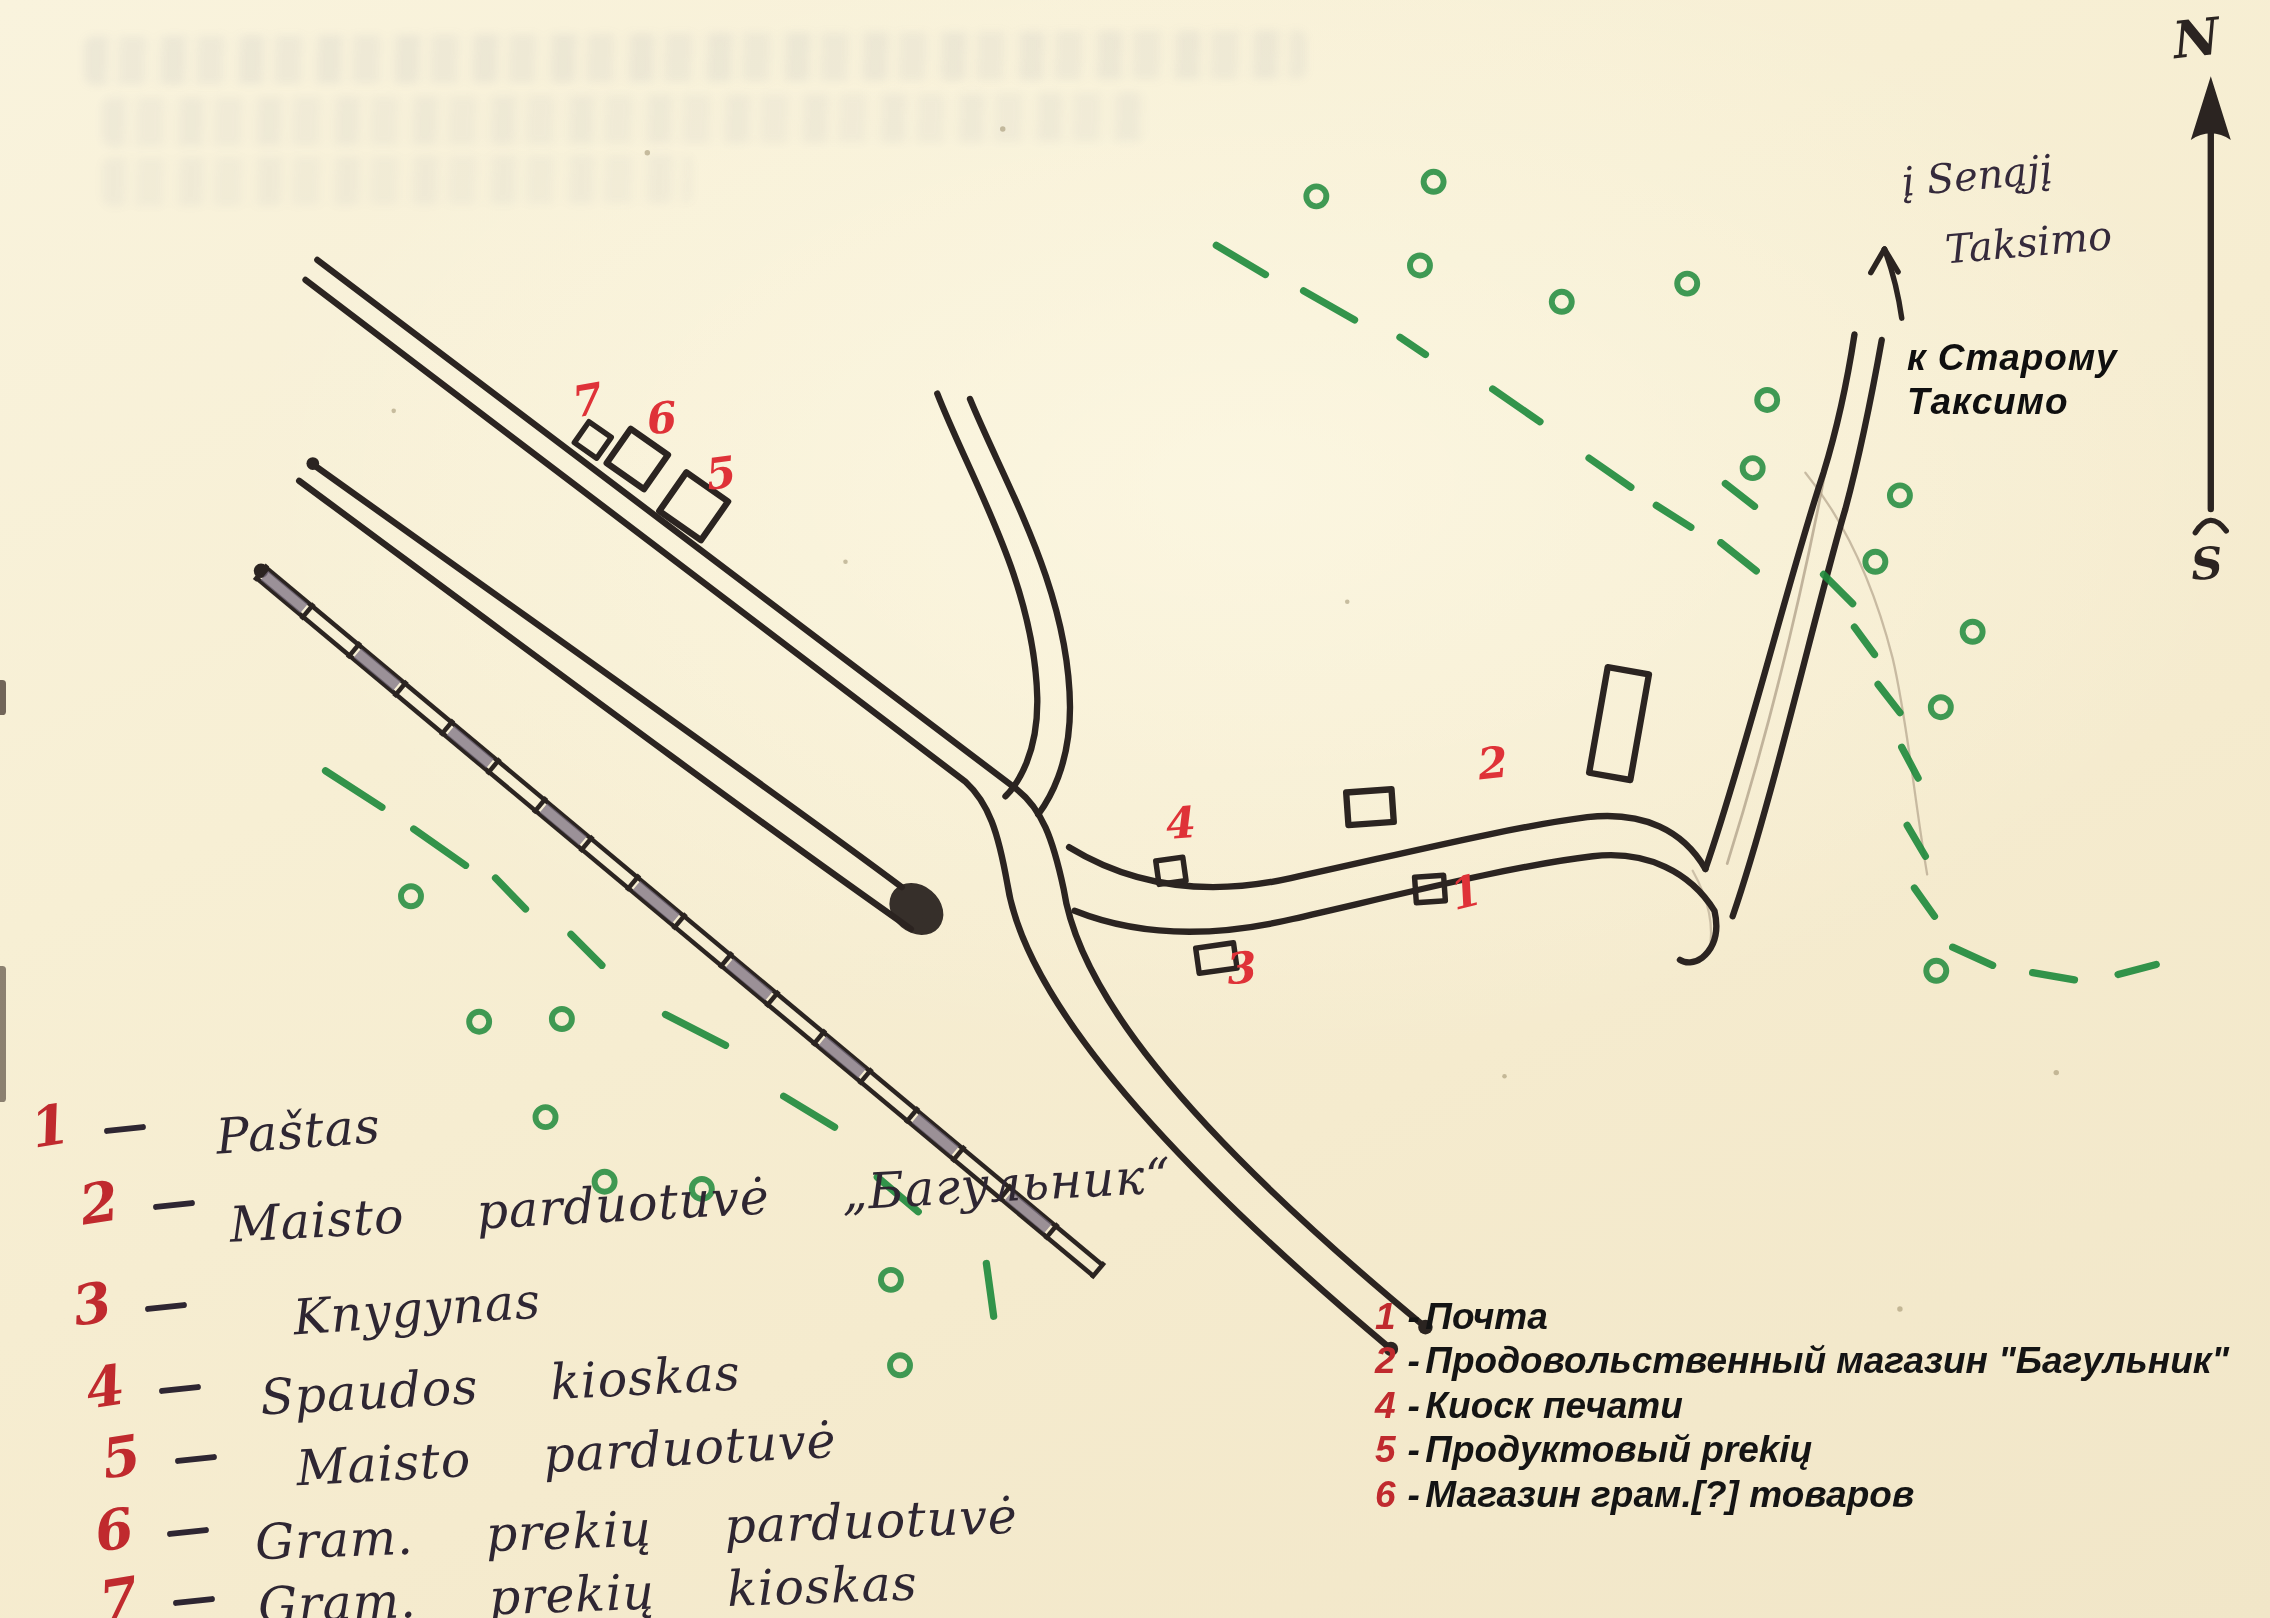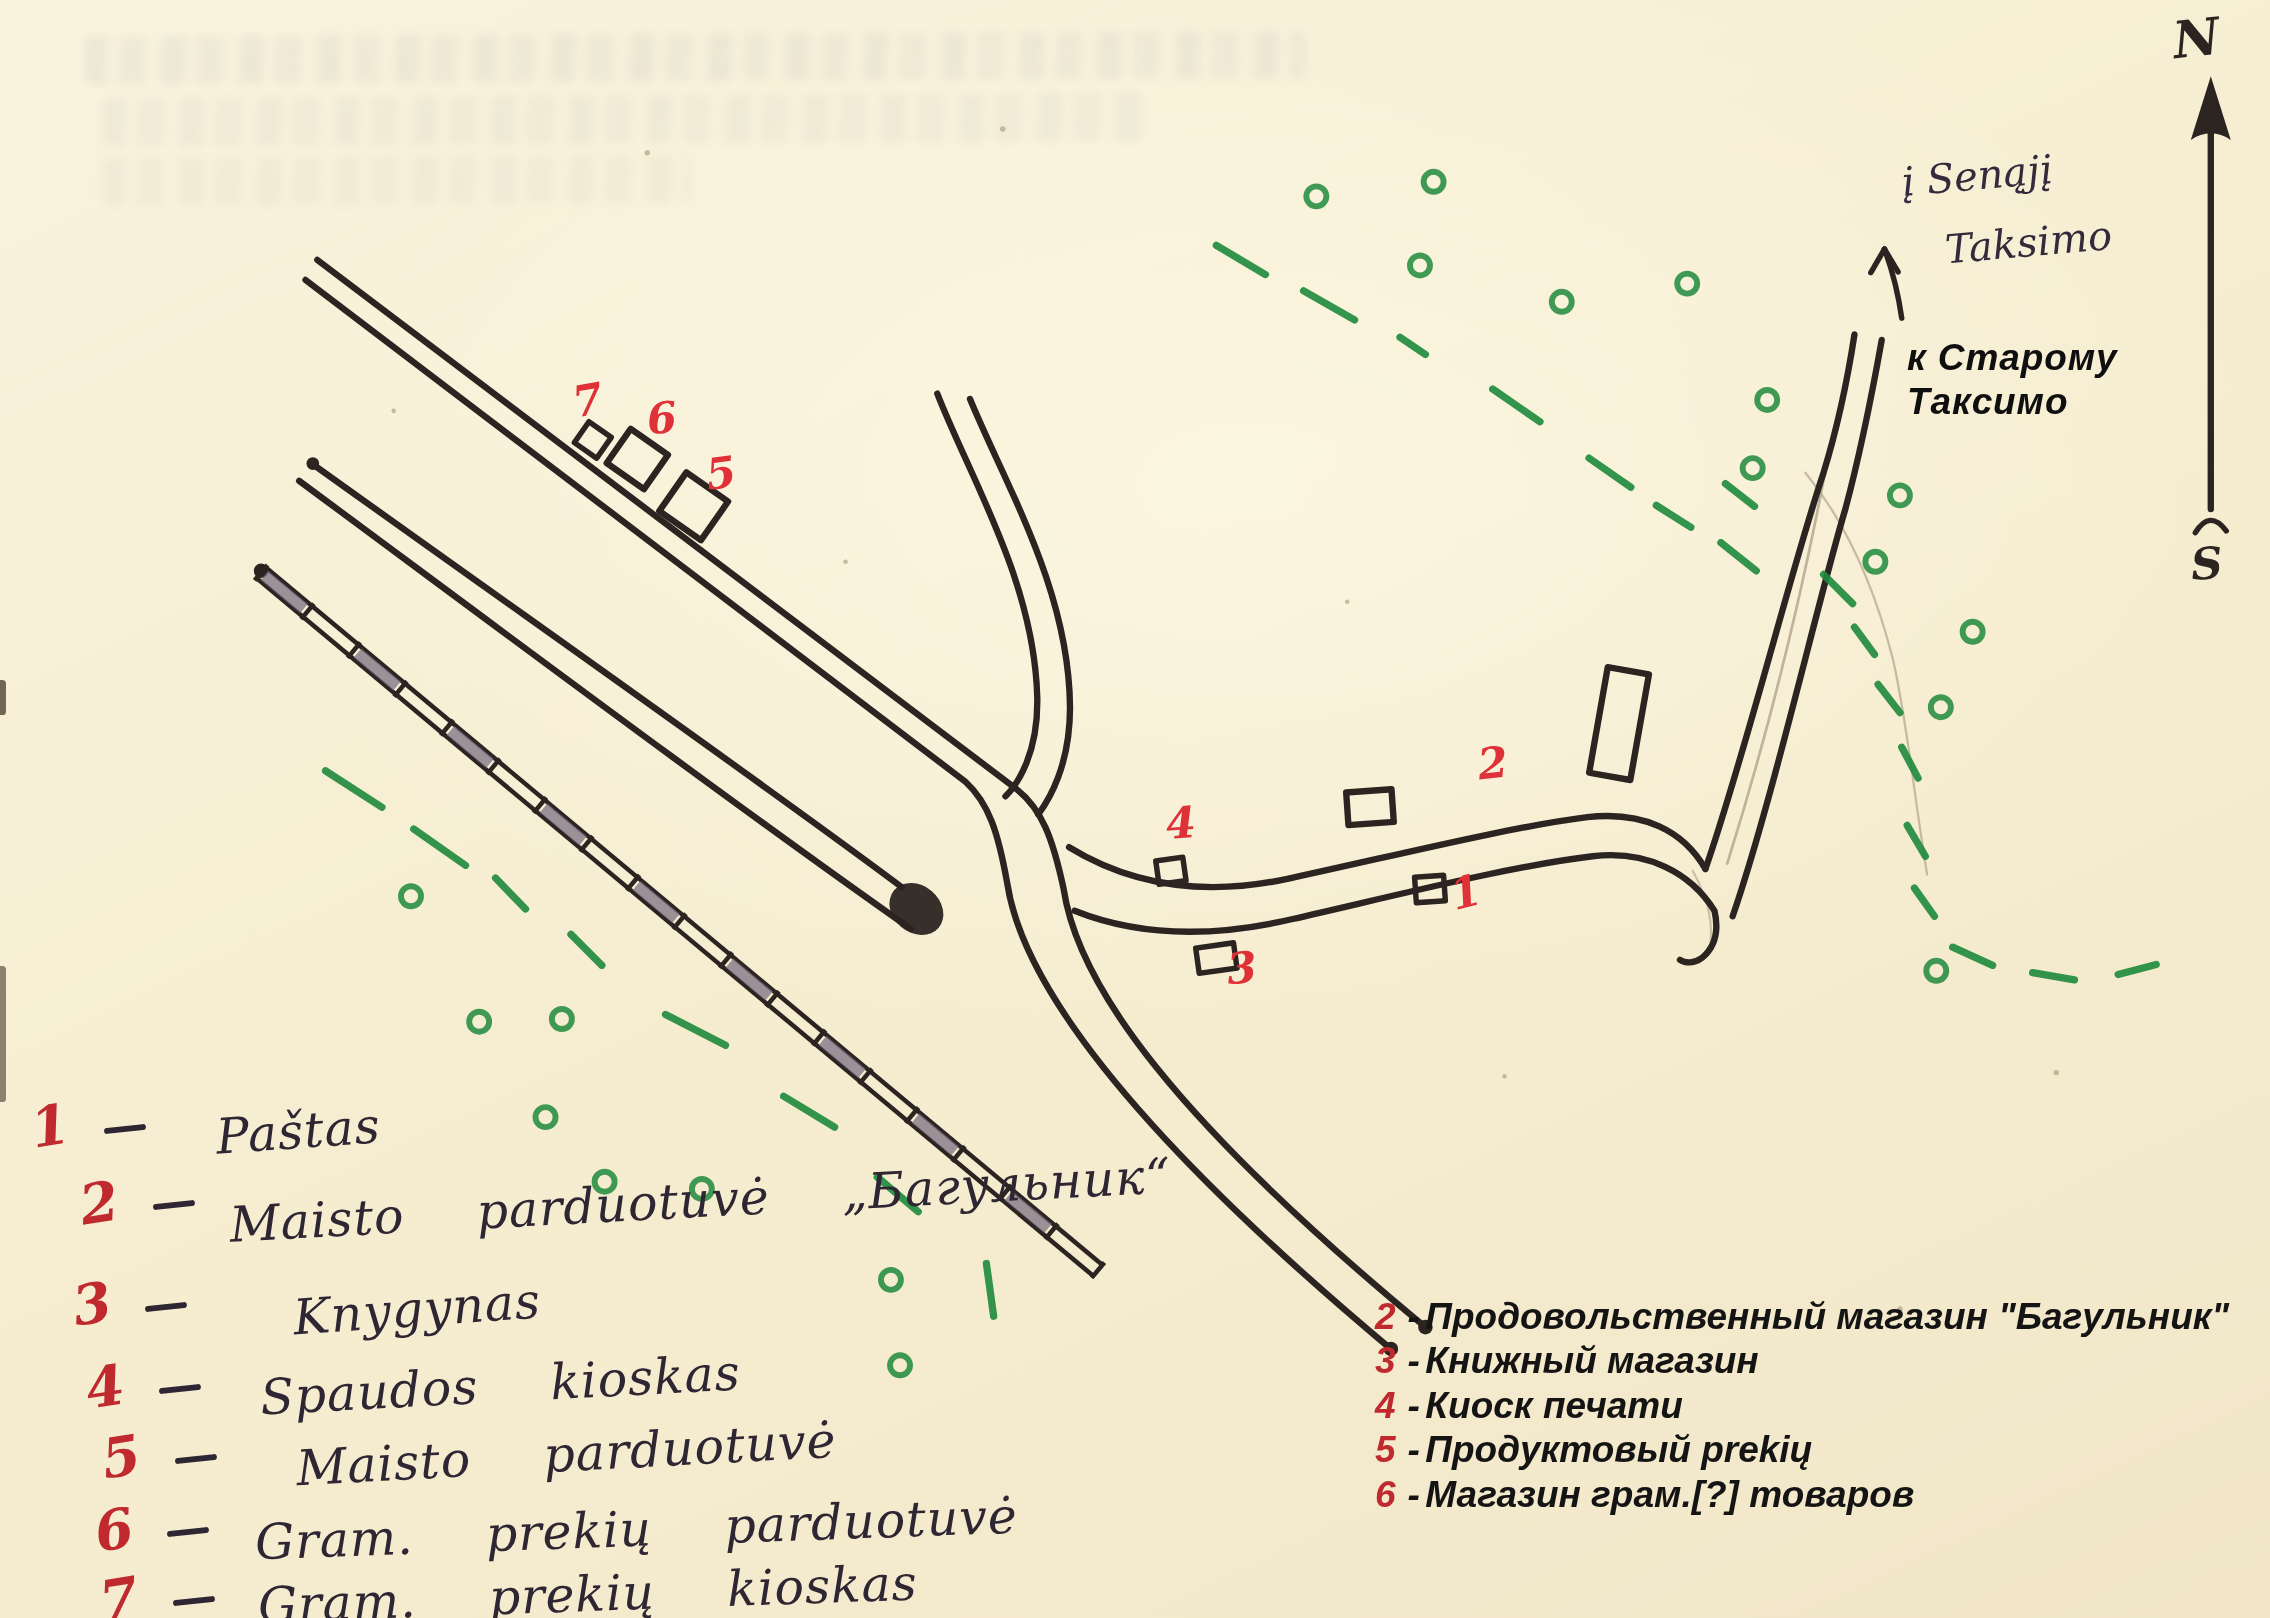--- a/index.html
+++ b/index.html
@@ -246,21 +246,21 @@
       <span class="hw ll-text" style="left: 296px; top: 1429px; transform: rotate(-3deg);">Maisto parduotuvė</span>
       <span class="ll-num" style="left: 95px; top: 1502px; color: rgb(192, 42, 46); transform: rotate(-9deg);">6</span>
       <span class="ll-dash" style="left: 167px; top: 1529px; width: 42px; transform: rotate(-6deg);"></span>
       <span class="hw ll-text" style="left: 255px; top: 1504px; transform: rotate(-2deg);">Gram. prekių parduotuvė</span>
       <span class="ll-num" style="left: 100px; top: 1571px; color: rgb(192, 42, 46); transform: rotate(-9deg);">7</span>
       <span class="ll-dash" style="left: 173px; top: 1598px; width: 42px; transform: rotate(-6deg);"></span>
       <span class="hw ll-text" style="left: 258px; top: 1569px; transform: rotate(-2deg);">Gram. prekių kioskas</span>
     </div>
 
   <div class="legend-right" id="legend-right">
+      <div class="lr-row"><span class="lr-num" style="color: rgb(192, 42, 46);">1</span><span class="lr-sep">-</span><span>Почта</span></div>
       <div class="lr-row"><span class="lr-num" style="color: rgb(192, 42, 46);">2</span><span class="lr-sep">-</span><span>Продовольственный магазин "Багульник"</span></div>
-      <div class="lr-row"><span class="lr-num" style="color: rgb(192, 42, 46);">3</span><span class="lr-sep">-</span><span>Книжный магазин</span></div>
       <div class="lr-row"><span class="lr-num" style="color: rgb(192, 42, 46);">4</span><span class="lr-sep">-</span><span>Киоск печати</span></div>
       <div class="lr-row"><span class="lr-num" style="color: rgb(192, 42, 46);">5</span><span class="lr-sep">-</span><span>Продуктовый prekių</span></div>
       <div class="lr-row"><span class="lr-num" style="color: rgb(192, 42, 46);">6</span><span class="lr-sep">-</span><span>Магазин грам.[?] товаров</span></div>
     </div>
 
 </div>
 
 
 </body></html>

